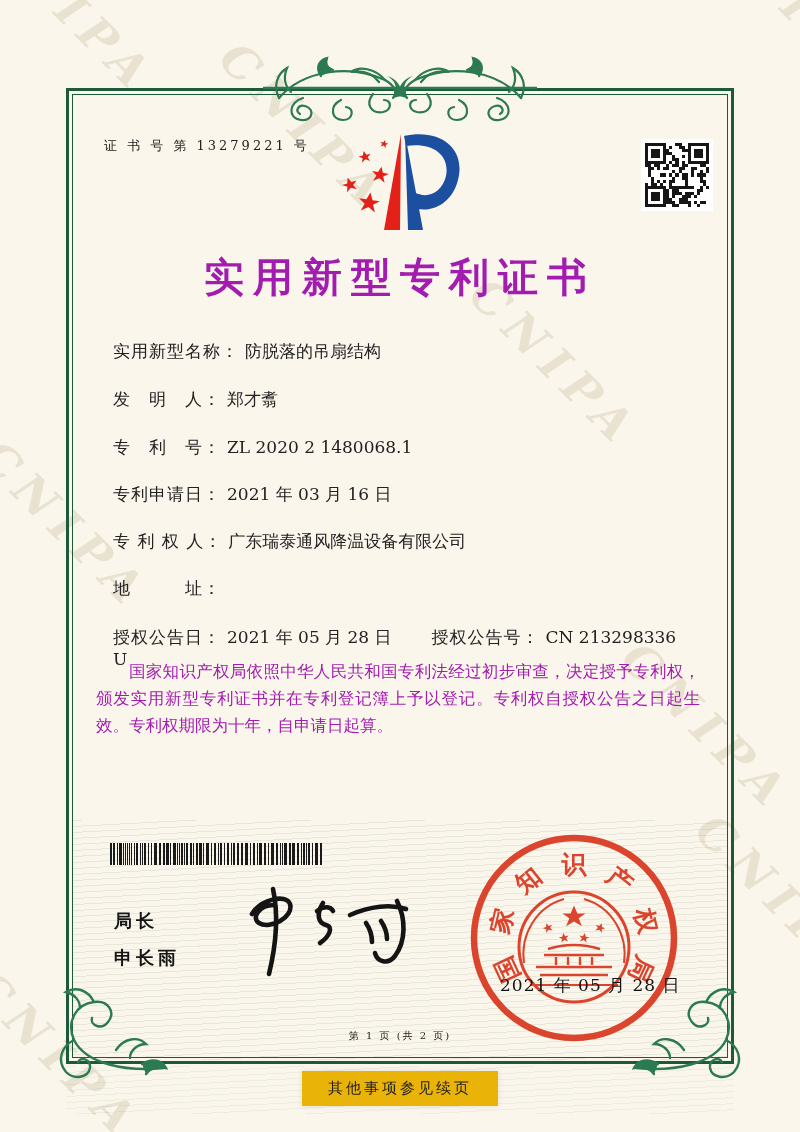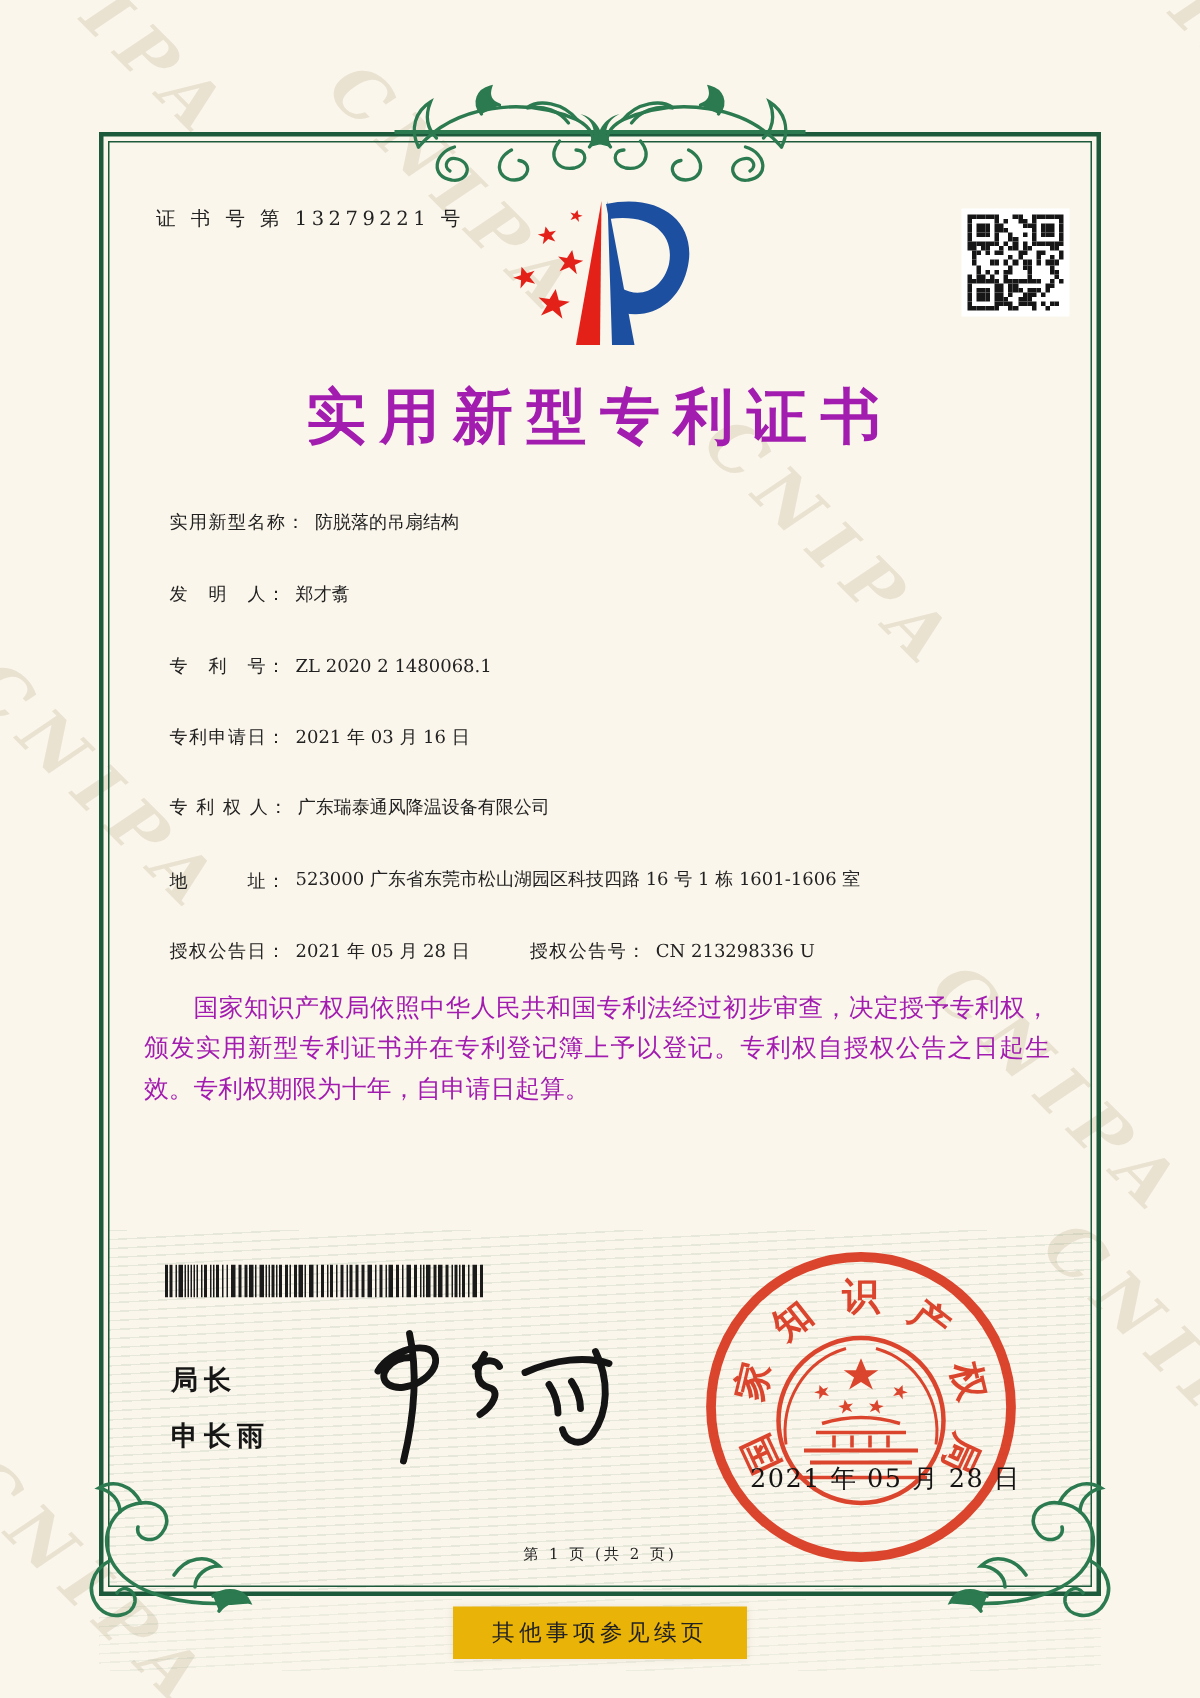--- a/index.html
+++ b/index.html
@@ -51,21 +51,21 @@
   .qr{
     position:absolute;left:641px;top:139px;width:72px;height:72px;z-index:3;
     background:#fff;padding:4px;box-sizing:border-box;
     display:grid;grid-template-columns:repeat(21,1fr);grid-template-rows:repeat(21,1fr);
   }
   .qr .d{background:#161616;}
   .title{
     position:absolute;left:50%;top:250px;transform:translateX(-50%);z-index:3;
     font-size:40px;font-weight:bold;letter-spacing:9px;white-space:nowrap;color:#a21caf;
   }
-  .row{position:absolute;left:113px;width:580px;font-size:12px;z-index:3;color:#222;}
+  .row{position:absolute;left:113px;width:580px;font-size:17px;z-index:3;color:#222;}
   .row .lbl{letter-spacing:1px;}
   .row .val{margin-left:6px;}
   .row .val2{margin-left:6px;}
   .row .lbl2{margin-left:40px;letter-spacing:1px;}
   .row.addr{display:flex;align-items:flex-end;}
   .row.addr .val{display:inline-block;width:452px;line-height:1.55;margin-left:6px;}
   .paragraphs{
     position:absolute;left:96px;top:659px;width:604px;z-index:3;
     font-size:16.5px;line-height:1.63;text-align:justify;color:#a21caf;
   }
@@ -623,21 +623,20 @@
   <span class="lbl">专　利　号：</span><span class="val">ZL 2020 2 1480068.1</span>
 </div>
 <div class="row" style="top:483px">
   <span class="lbl">专利申请日：</span><span class="val">2021 年 03 月 16 日</span>
 </div>
 <div class="row" style="top:530px">
   <span class="lbl">专 利 权 人：</span><span class="val">广东瑞泰通风降温设备有限公司</span>
 </div>
 <div class="row addr" style="top:577px">
   <span class="lbl">地　　　址：</span>
-    <span class="val">523000 广东省东莞市松山湖园区科技四路 16 号 1 栋 1601-1606 室</span>
 </div>
 <div class="row" style="top:626px">
   <span class="lbl">授权公告日：</span><span class="val">2021 年 05 月 28 日</span><span class="lbl2">授权公告号：</span><span class="val2">CN 213298336 U</span>
 </div>
 
 <div class="paragraphs">
   <p>国家知识产权局依照中华人民共和国专利法经过初步审查，决定授予专利权，颁发实用新型专利证书并在专利登记簿上予以登记。专利权自授权公告之日起生效。专利权期限为十年，自申请日起算。</p>
 </div>
 
 <svg class="barcode" id="barcode" width="216" height="22">

